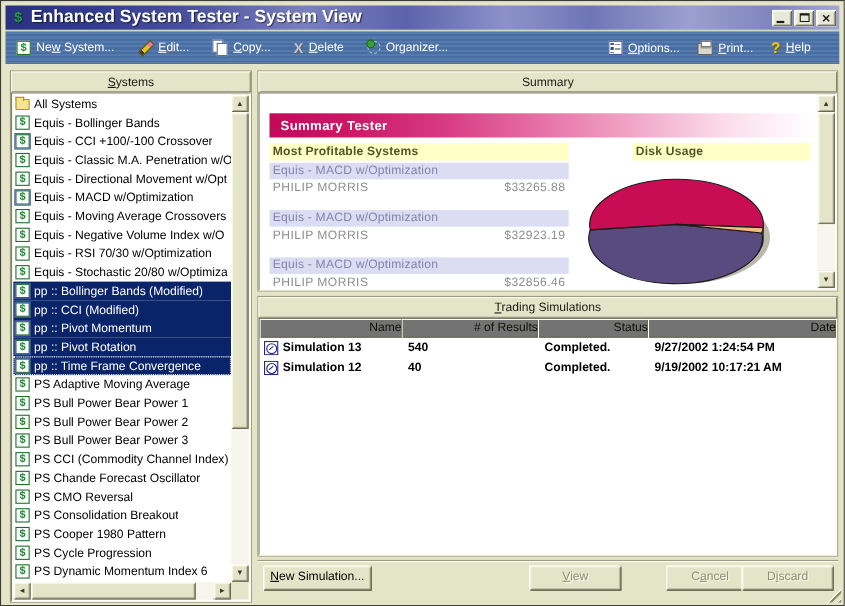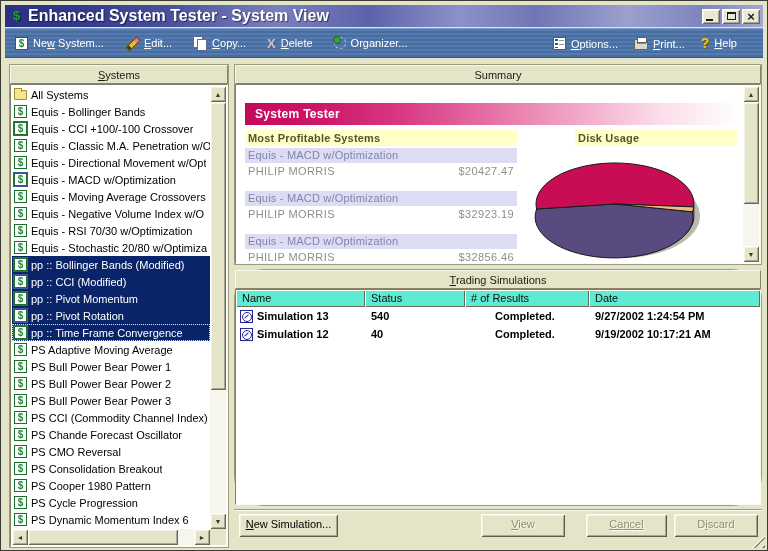--- a/index.html
+++ b/index.html
@@ -109,42 +109,42 @@
     color:#55552A; font-weight:bold; padding-left:3px; letter-spacing:.2px; }
   #mps-header { left:8px; width:272px; }
   #disk-header { left:338px; width:162px; }
   #mps-rows { position:absolute; left:8px; top:62px; width:272px; }
   .sys-row { height:15px; line-height:15px; background:#DCDCF2; color:#8383AE; padding:0 3px; letter-spacing:.2px; white-space:nowrap; overflow:hidden; }
   .sym-row { height:28px; line-height:16px; color:#8E8E8E; padding:0 3px; letter-spacing:.4px;
     display:flex; justify-content:space-between; white-space:nowrap; }
   #disk-pie { position:absolute; left:296px; top:70px; }
 
   
-  #sims-panel { left:229px; top:210px; width:528px; height:237px;border-radius:30px; }
+  #sims-panel { left:229px; top:210px; width:528px; height:237px; }
   #sims-body { position:absolute; left:0; right:0; top:19px; bottom:0; background:#fff;
     border:1px solid; border-color:#80806A #FBFBEE #FBFBEE #80806A; }
   #sims-header-row { display:flex; height:17px; }
-  .hcell { background:#5eead4; color:#10100A; padding-left:6px; line-height:16px; white-space:nowrap; overflow:hidden;
-    box-shadow: inset 1px 1px 0 #FFFFF4, inset -1px -1px 0 #6A6A52; }
+  .hcell { background:#737373; color:#10100A; padding-left:6px; line-height:16px; white-space:nowrap; overflow:hidden;
+    box-shadow: inset 1px 1px 0 #FFFFF4, inset -1px -1px 0 #6A6A52; text-align: right; }
   .c0 { width:129px; } .c1 { width:124px; } .c2 { width:100px; } .c3 { flex:1; }
   .sim-row { display:flex; height:18px; align-items:center; color:#000; }
   .sim-row > div { padding-left:6px; white-space:nowrap; overflow:hidden;font-weight:bold; }
   .sim-row .name { display:flex; align-items:center; gap:4px; padding-left:4px; }
   .sim-icon { display:inline-block; width:13px; height:13px; background:#fff; border:1px solid #26268C; position:relative; }
   .sim-icon::before { content:''; position:absolute; left:1px; top:1px; width:8px; height:8px; border:1px solid #26268C; border-radius:50%; }
   .sim-icon::after { content:''; position:absolute; left:3px; top:5px; width:5px; height:1px; background:#26268C; transform:rotate(-40deg); }
 
   
   .btn { position:absolute; height:23px; background:#E4E5C8; color:#000; text-align:center; line-height:21px;
     box-shadow: inset 1px 1px 0 #FFFFF4, inset -1px -1px 0 #5E5E46, inset 2px 2px 0 #F2F2E2, inset -2px -2px 0 #A8A890;
     cursor:default; }
   .btn.disabled { color:#8F8F77; text-shadow:1px 1px 0 #FBFBEE; }
   #btn-new-sim { left:234px; top:455px; width:99px; }
   #btn-view    { left:476px; top:455px; width:84px; }
-  #btn-cancel  { left:581px; top:455px; width:81px;text-decoration:underline; }
+  #btn-cancel  { left:600px; top:455px; width:81px; }
   #btn-discard { left:669px; top:455px; width:84px; }
   #groove { position:absolute; left:229px; width:528px; top:450px; height:2px;
     border-top:1px solid #9C9C7E; border-bottom:1px solid #FBFBEE; }
   #resize-grip { position:absolute; right:2px; bottom:2px; width:13px; height:13px;
     background:repeating-linear-gradient(135deg, transparent 0 3px, #FBFBEE 3px 4px, #8C8C70 4px 6px);
     clip-path:polygon(100% 0,100% 100%,0 100%); }
 </style>
 </head>
 <body>
 
@@ -327,28 +327,28 @@
           <div class="sb-btn" style="right:0;">►</div>
         </div>
         <div id="sys-corner"></div>
       </div>
     </div>
 
     <div class="panel" id="summary-panel">
       <div class="panel-header">Summary</div>
       <div id="summary-body">
         <div id="summary-content">
-          <div id="banner">System Tester</div>
+          <div id="banner">Summary Tester</div>
           <div class="yhdr" id="mps-header">Most Profitable Systems</div>
           <div class="yhdr" id="disk-header">Disk Usage</div>
           <div id="mps-rows">
               <div class="sys-row">Equis - MACD w/Optimization</div>
               <div class="sym-row">
                 <span>PHILIP MORRIS</span>
-                <span>$20427.47</span>
+                <span>$33265.88</span>
               </div>
               <div class="sys-row">Equis - MACD w/Optimization</div>
               <div class="sym-row">
                 <span>PHILIP MORRIS</span>
                 <span>$32923.19</span>
               </div>
               <div class="sys-row">Equis - MACD w/Optimization</div>
               <div class="sym-row">
                 <span>PHILIP MORRIS</span>
                 <span>$32856.46</span>
@@ -375,22 +375,22 @@
           <div class="sb-btn" style="bottom:0;">▼</div>
         </div>
       </div>
     </div>
 
     <div class="panel" id="sims-panel">
       <div class="panel-header"><u>T</u>rading Simulations</div>
       <div id="sims-body">
         <div id="sims-header-row">
           <div class="hcell c0">Name</div>
+          <div class="hcell c1"># of Results</div>
           <div class="hcell c2">Status</div>
-          <div class="hcell c1"># of Results</div>
           <div class="hcell c3">Date</div>
         </div>
         <div id="sims-rows">
             <div class="sim-row">
               <div class="c0 name">
                 <span class="sim-icon"></span>
                 <span>Simulation 13</span>
               </div>
               <div class="c1">540</div>
               <div class="c2">Completed.</div>

